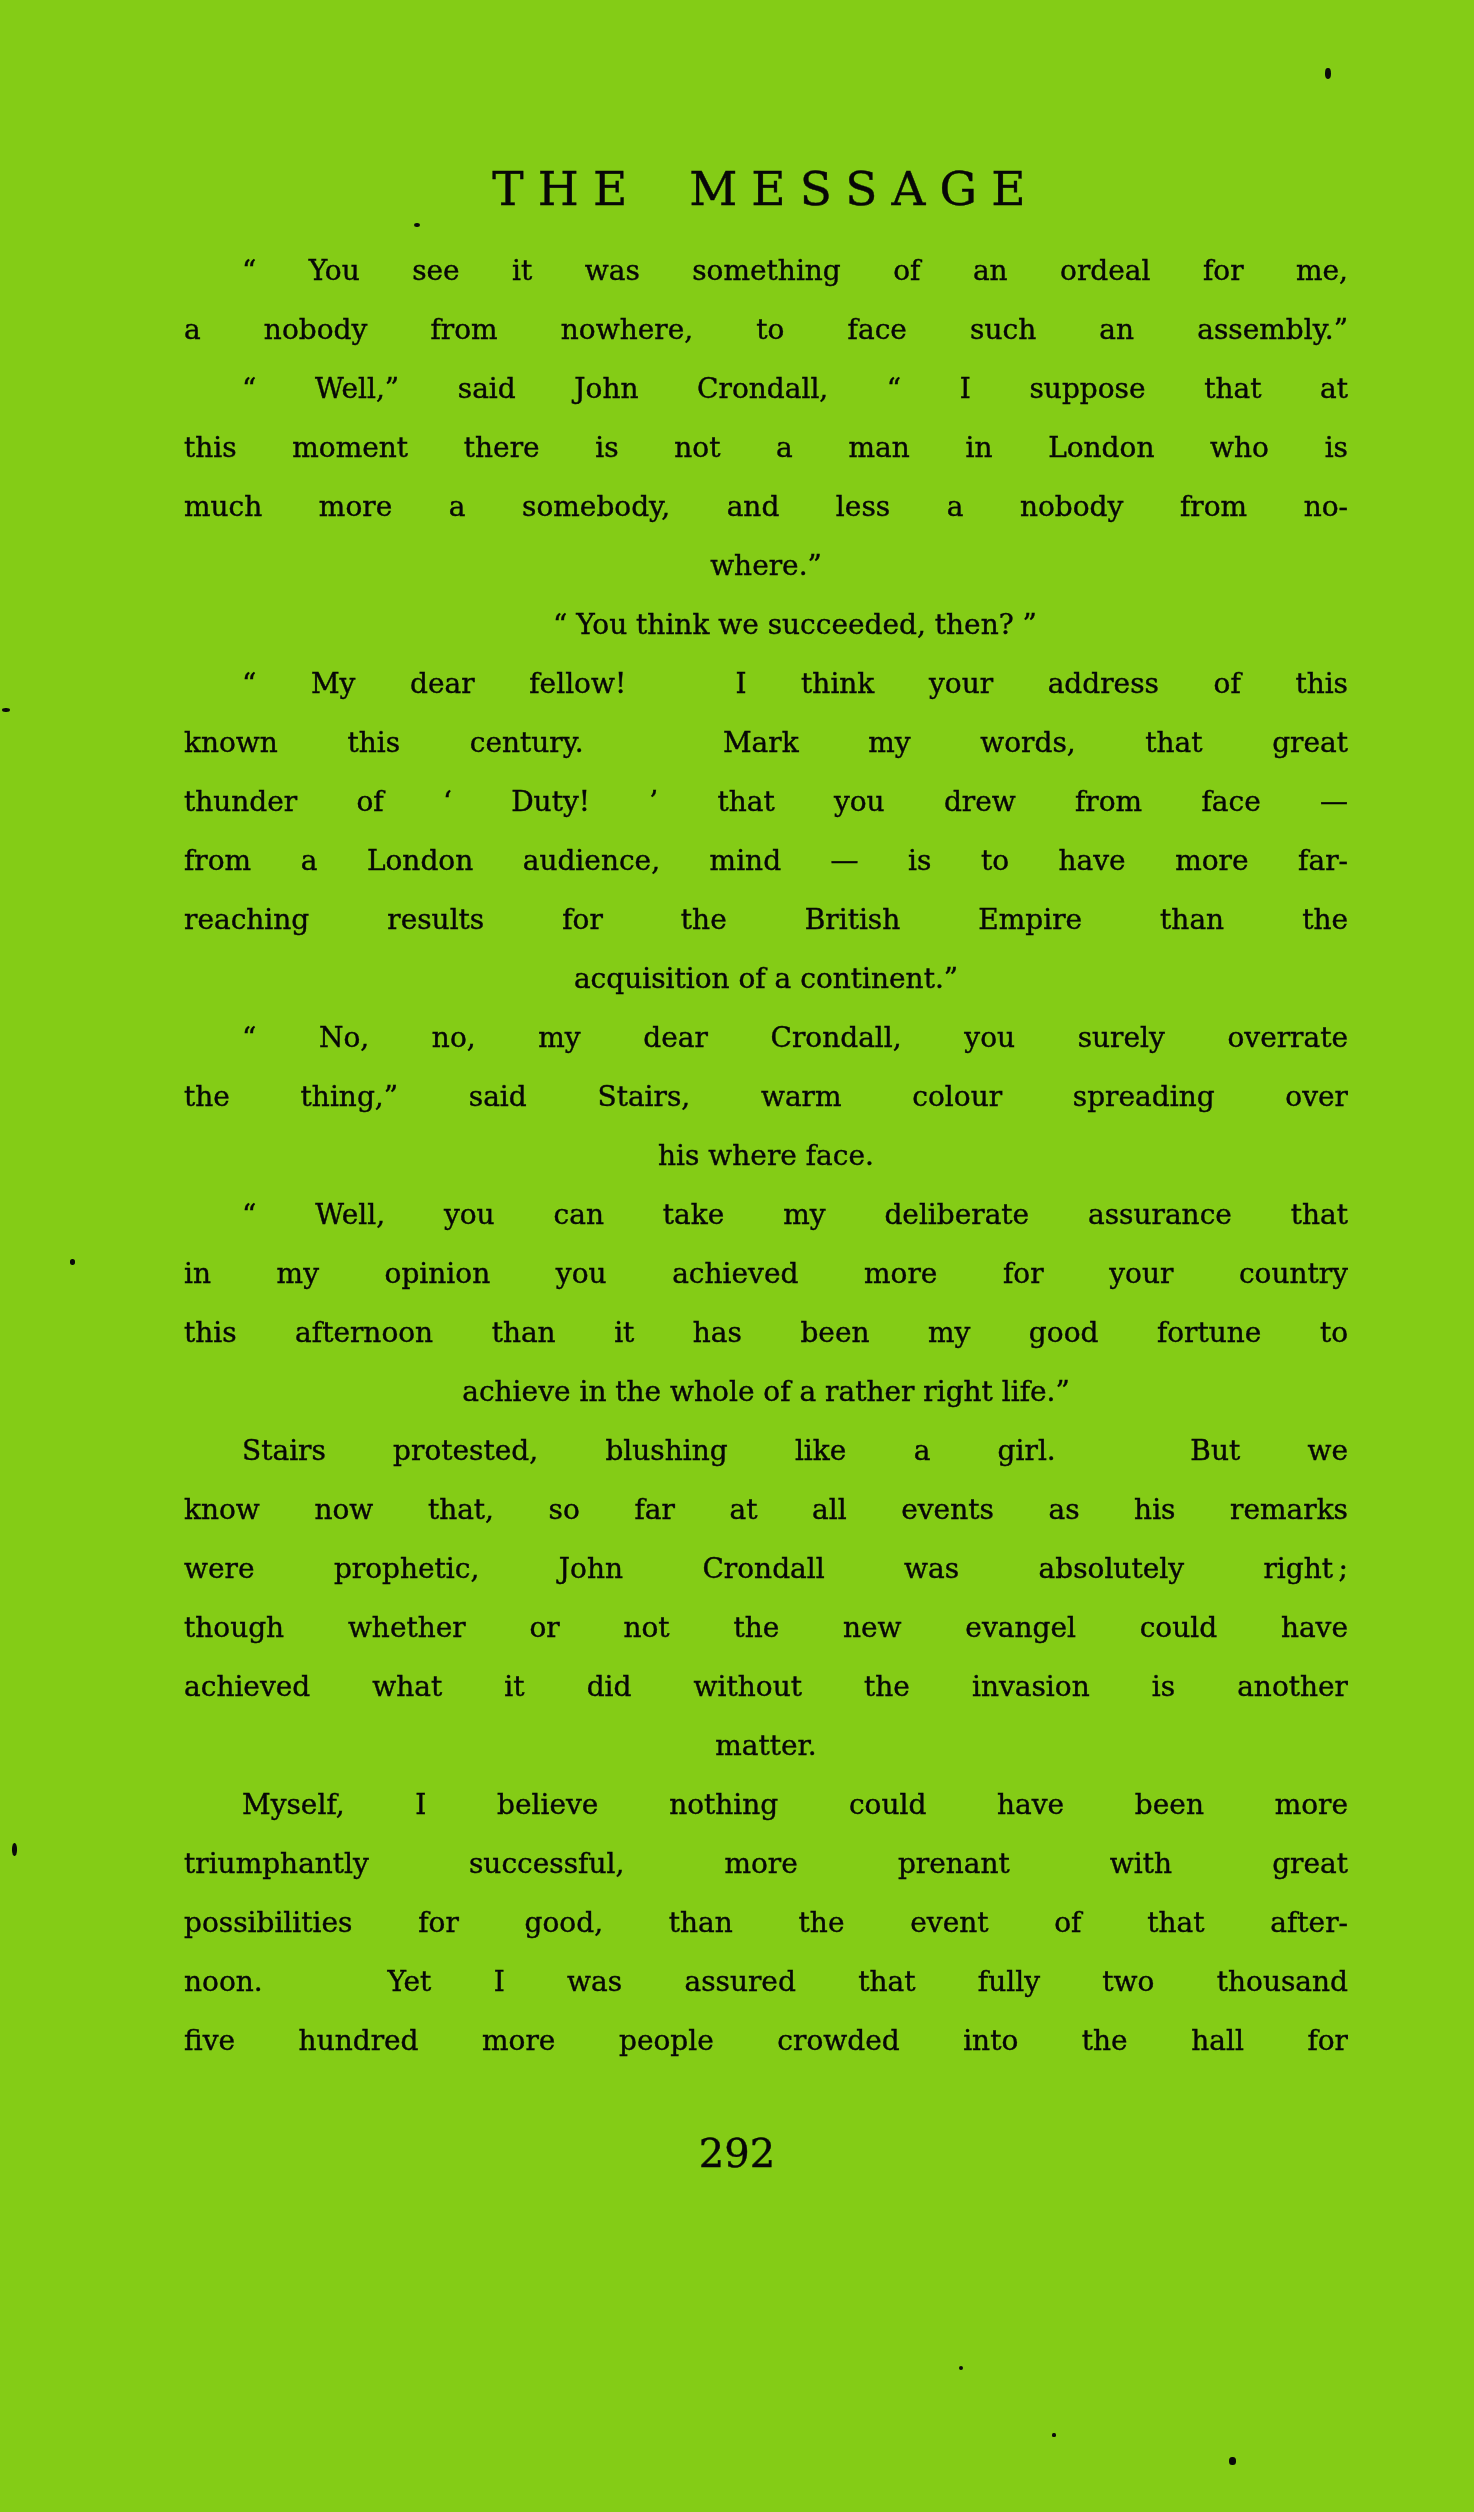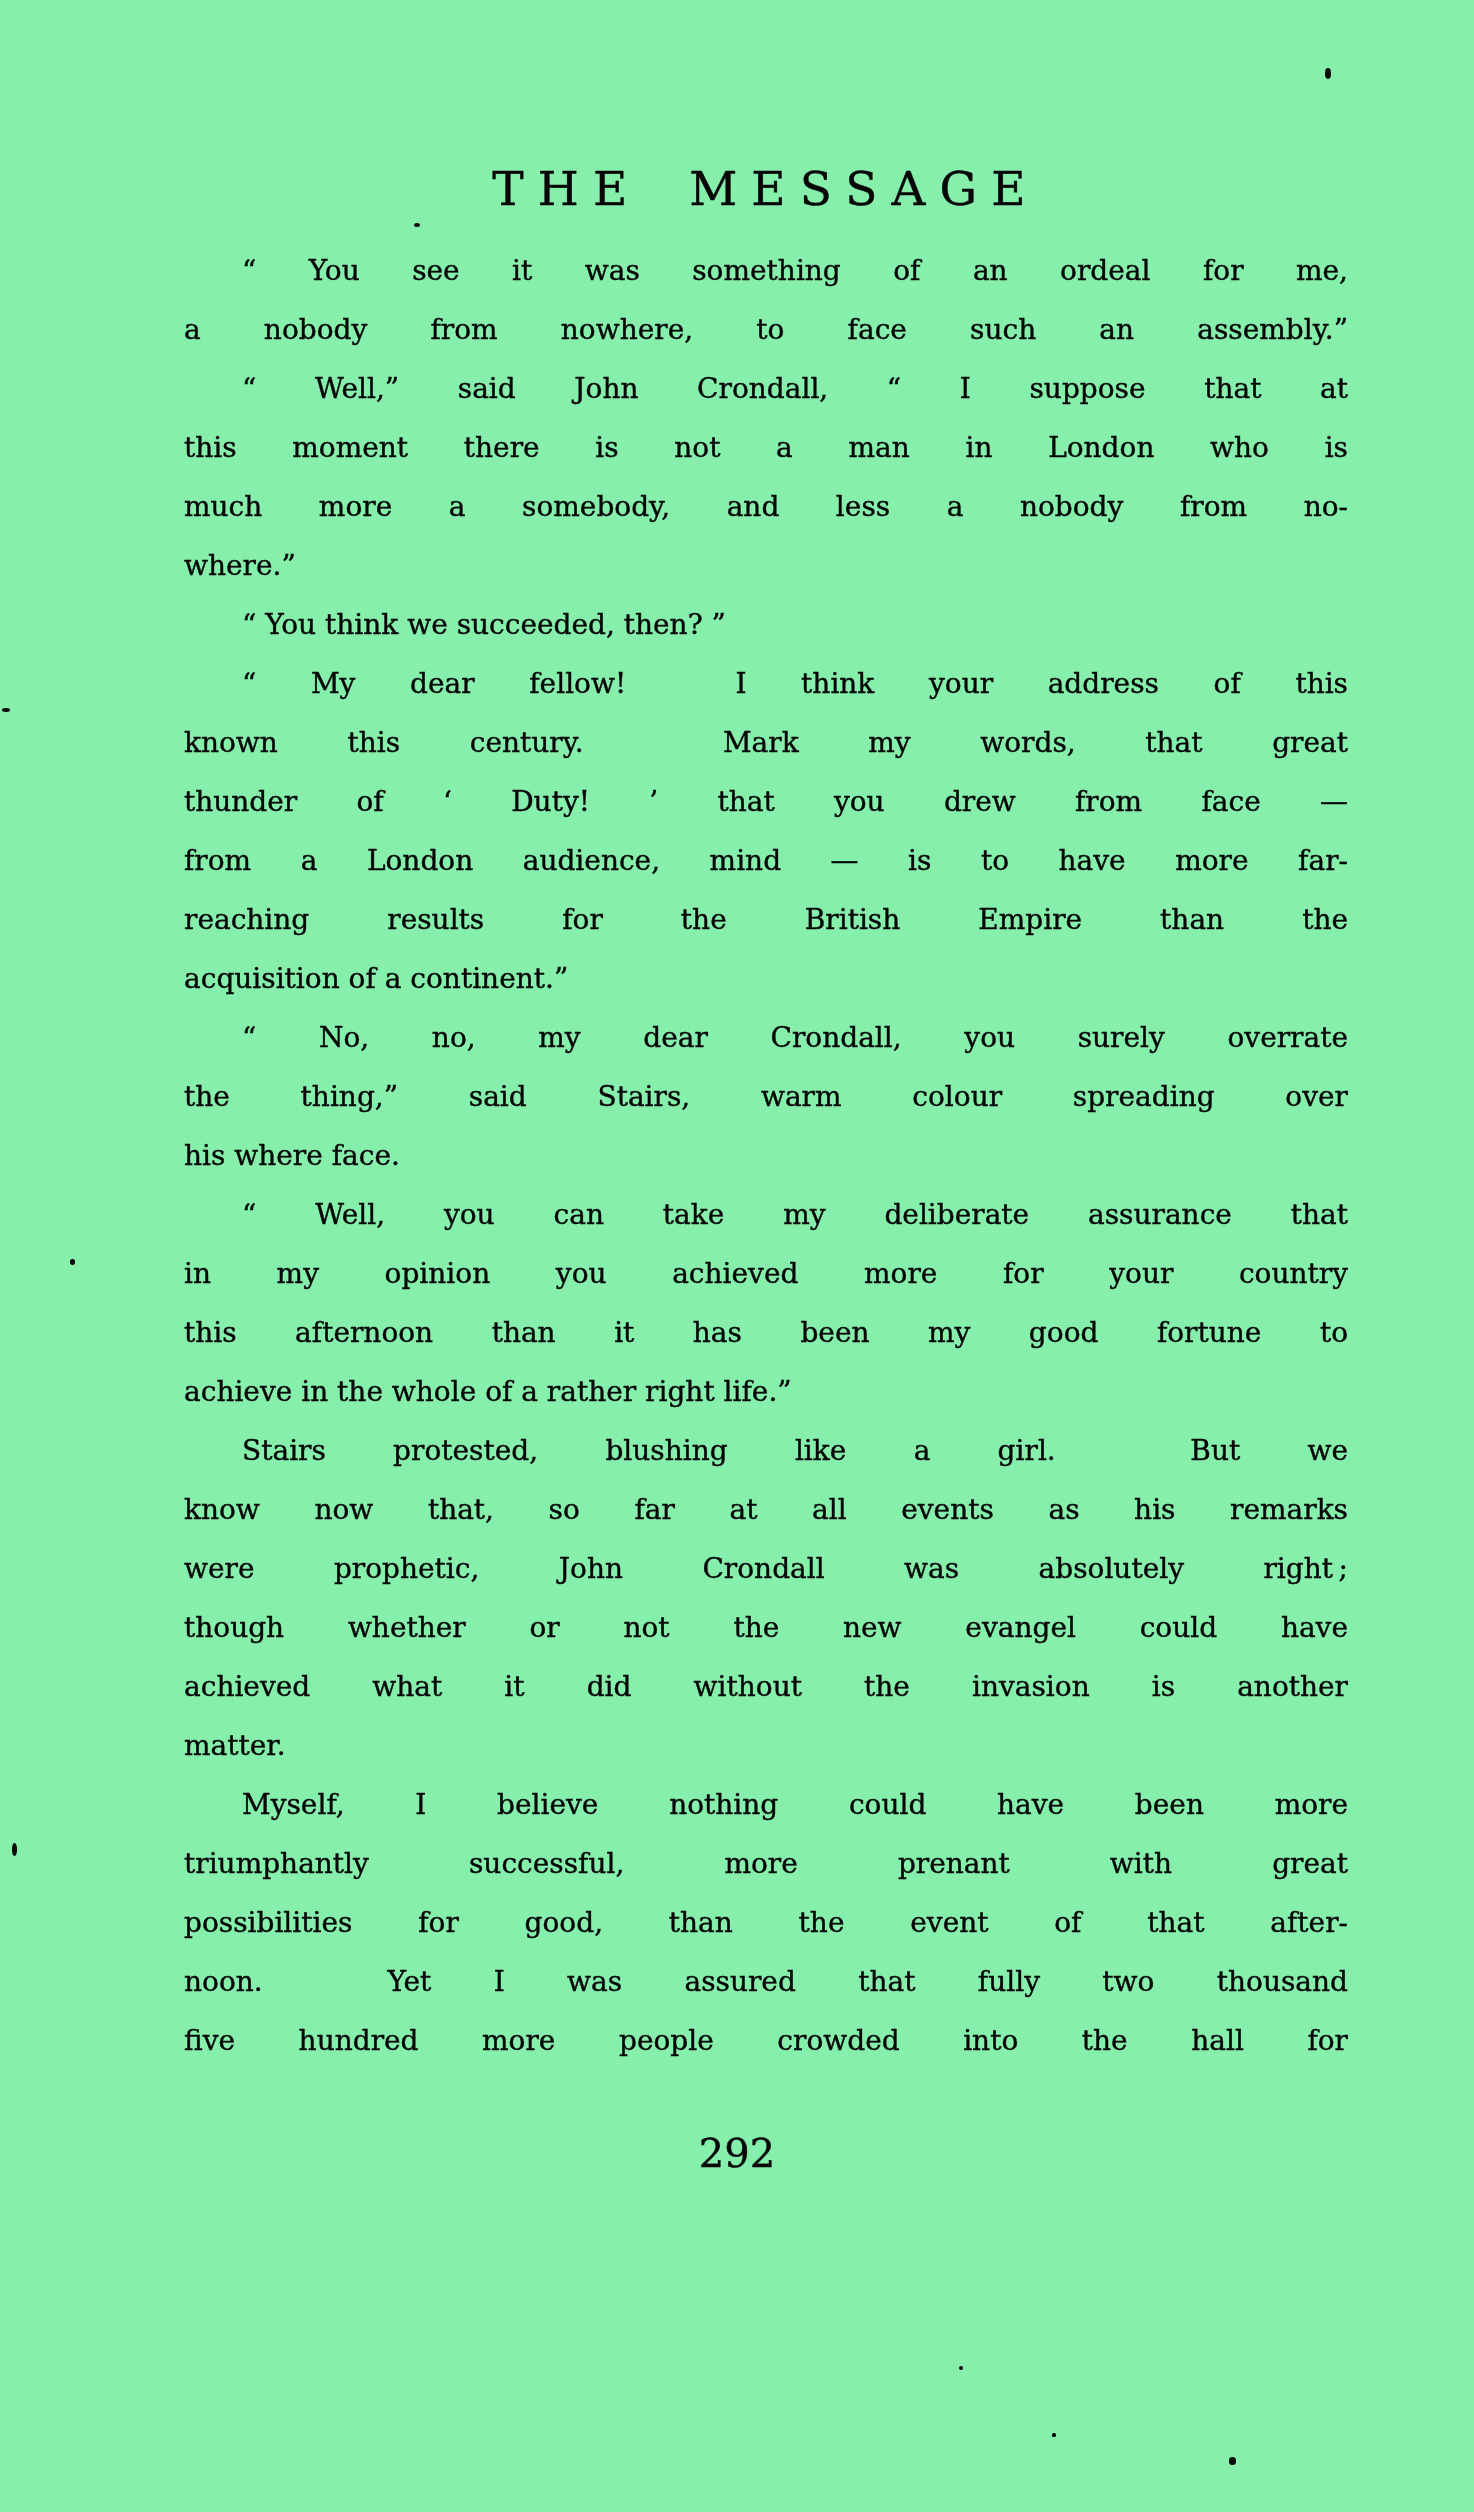--- a/index.html
+++ b/index.html
@@ -4,21 +4,21 @@
 <style>
   html, body {
     margin: 0;
     padding: 0;
     background: #ffffff;
   }
   .sheet {
     position: relative;
     width: 1475px;
     height: 2512px;
-    background: #86efac;
+    background: #84cc16;
     overflow: hidden;
     font-family: "DejaVu Serif", "Liberation Serif", serif;
     color: #070707;
     -webkit-text-stroke: 0.4px #070707;
   }
   .title {
     position: absolute;
     top: 165px;
     left: 184px;
     width: 1164px;
@@ -35,21 +35,21 @@
     position: absolute;
     top: 241px;
     left: 184px;
     width: 1164px;
     font-size: 28px;
   }
   .line {
     height: 59px;
     line-height: 59px;
     overflow: hidden;
-    text-align: left;
+    text-align: center;
   }
   .line.j {
     text-align: justify;
     text-align-last: justify;
   }
   .line.ind {
     padding-left: 58px;
   }
   .pageno {
     position: absolute;

